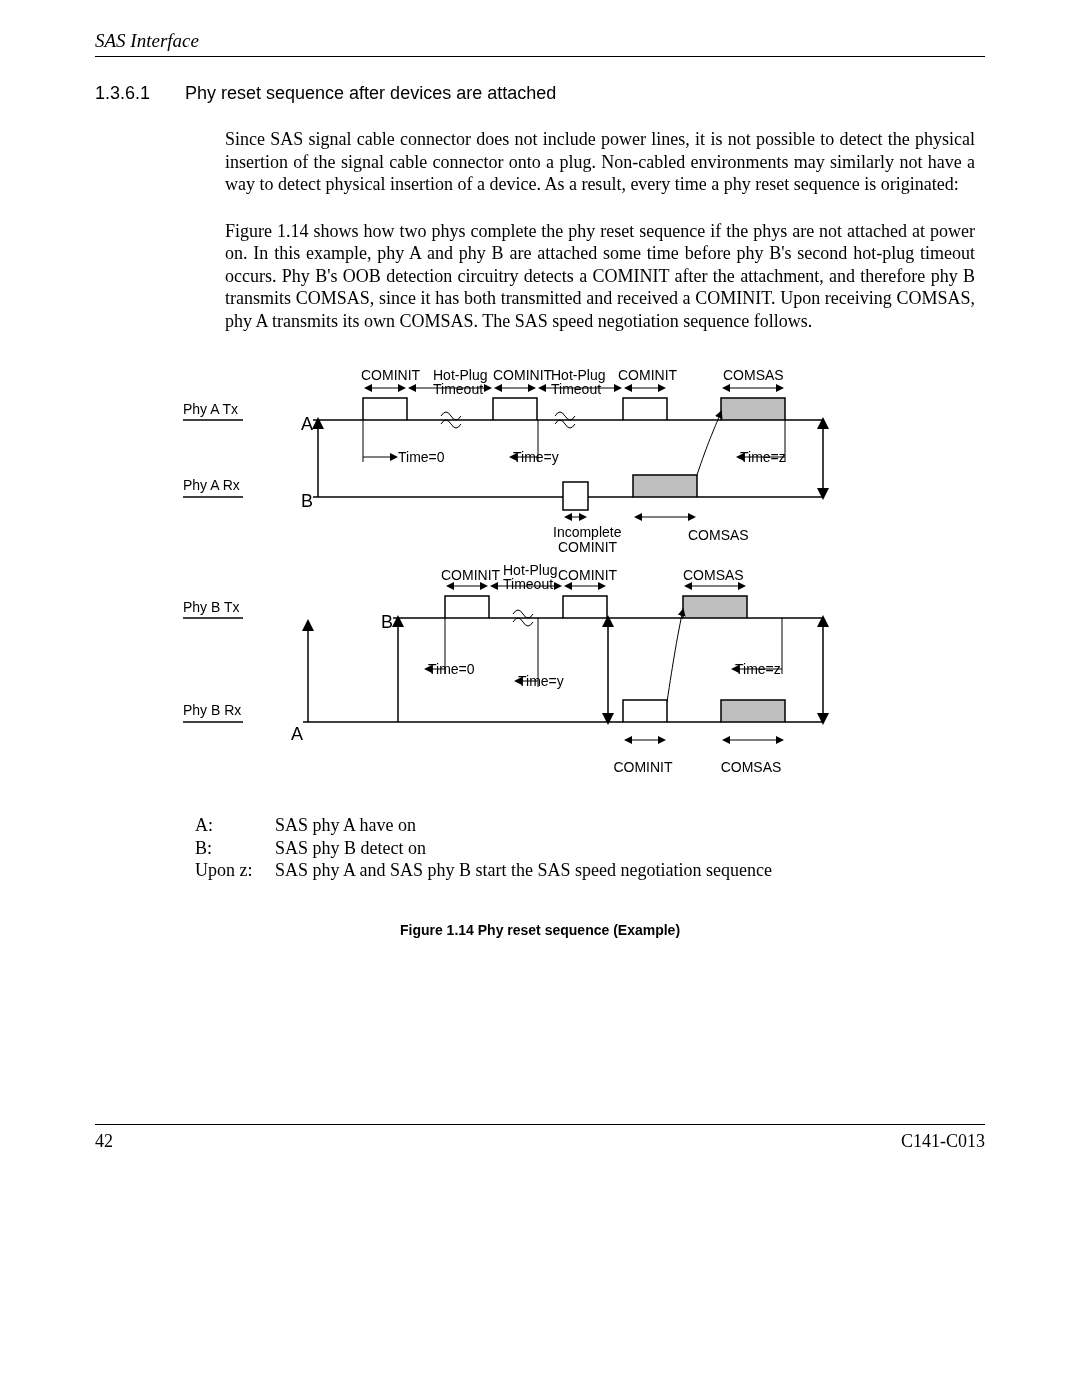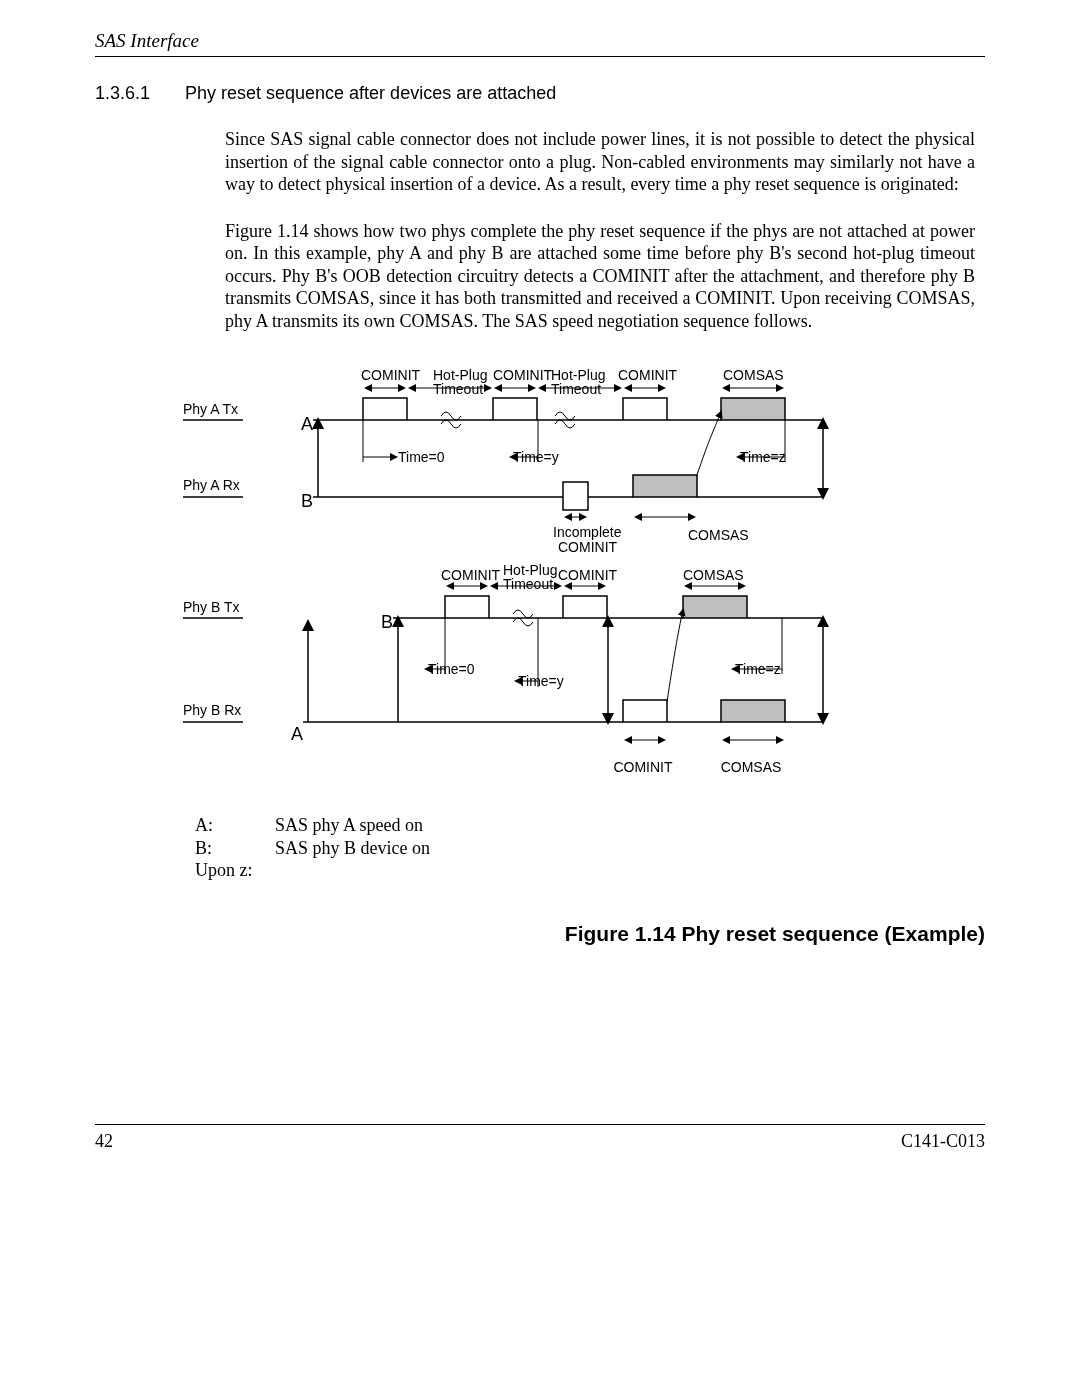--- a/index.html
+++ b/index.html
@@ -48,24 +48,24 @@
   }
   .legend-table {
     margin-left: 100px;
     margin-top: 22px;
     font-size: 18px;
     line-height: 1.25;
   }
   .legend-row { display: flex; }
   .legend-key { width: 80px; }
   .figure-caption {
-    text-align: right;
+    text-align: center;
     font-family: Arial, Helvetica, sans-serif;
     font-weight: bold;
-    font-size: 21px;
+    font-size: 14px;
     margin-top: 40px;
   }
   .footer {
     position: absolute;
     left: 95px;
     right: 95px;
     bottom: 40px;
     border-top: 1.5px solid #000;
     padding-top: 6px;
     display: flex;
@@ -233,28 +233,29 @@
     <line class="ln" x1="602" y1="360" x2="640" y2="360"></line>
     <line class="thin" x1="443" y1="378" x2="481" y2="378" marker-start="url(#ahS)" marker-end="url(#ah)"></line>
     <line class="thin" x1="541" y1="378" x2="599" y2="378" marker-start="url(#ahS)" marker-end="url(#ah)"></line>
     <text class="lbl" x="460" y="410" text-anchor="middle">COMINIT</text>
     <text class="lbl" x="568" y="410" text-anchor="middle">COMSAS</text>
   </svg>
 
   <div class="legend-table">
     <div class="legend-row">
       <div class="legend-key">A:</div>
-      <div>SAS phy A speed on</div>
+      <div>SAS phy A have on</div>
     </div>
     <div class="legend-row">
       <div class="legend-key">B:</div>
-      <div>SAS phy B device on</div>
+      <div>SAS phy B detect on</div>
     </div>
     <div class="legend-row">
       <div class="legend-key">Upon z:</div>
+      <div>SAS phy A and SAS phy B start the SAS speed negotiation sequence</div>
     </div>
   </div>
 
   <div class="figure-caption">Figure 1.14  Phy reset sequence (Example)</div>
 
   <div class="footer">
     <span>42</span>
     <span>C141-C013</span>
   </div>
 </div>

